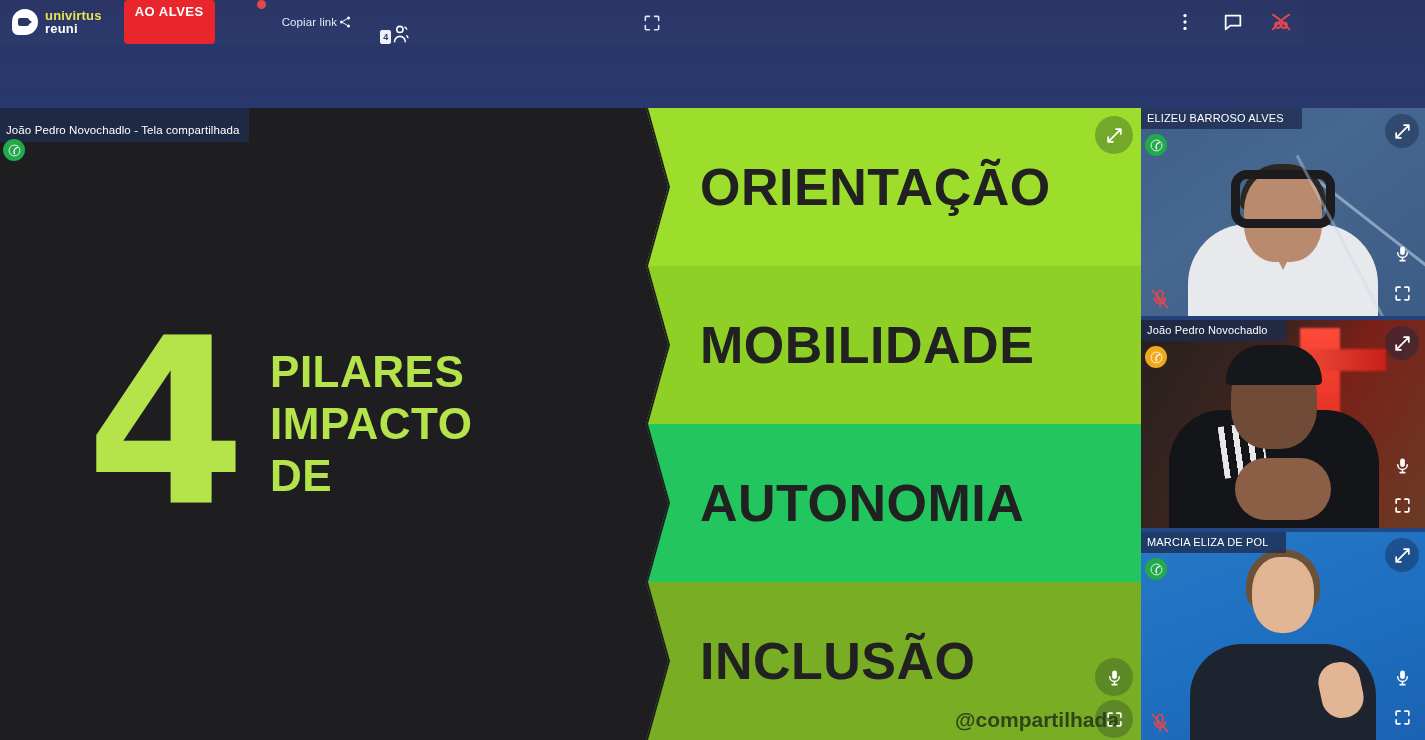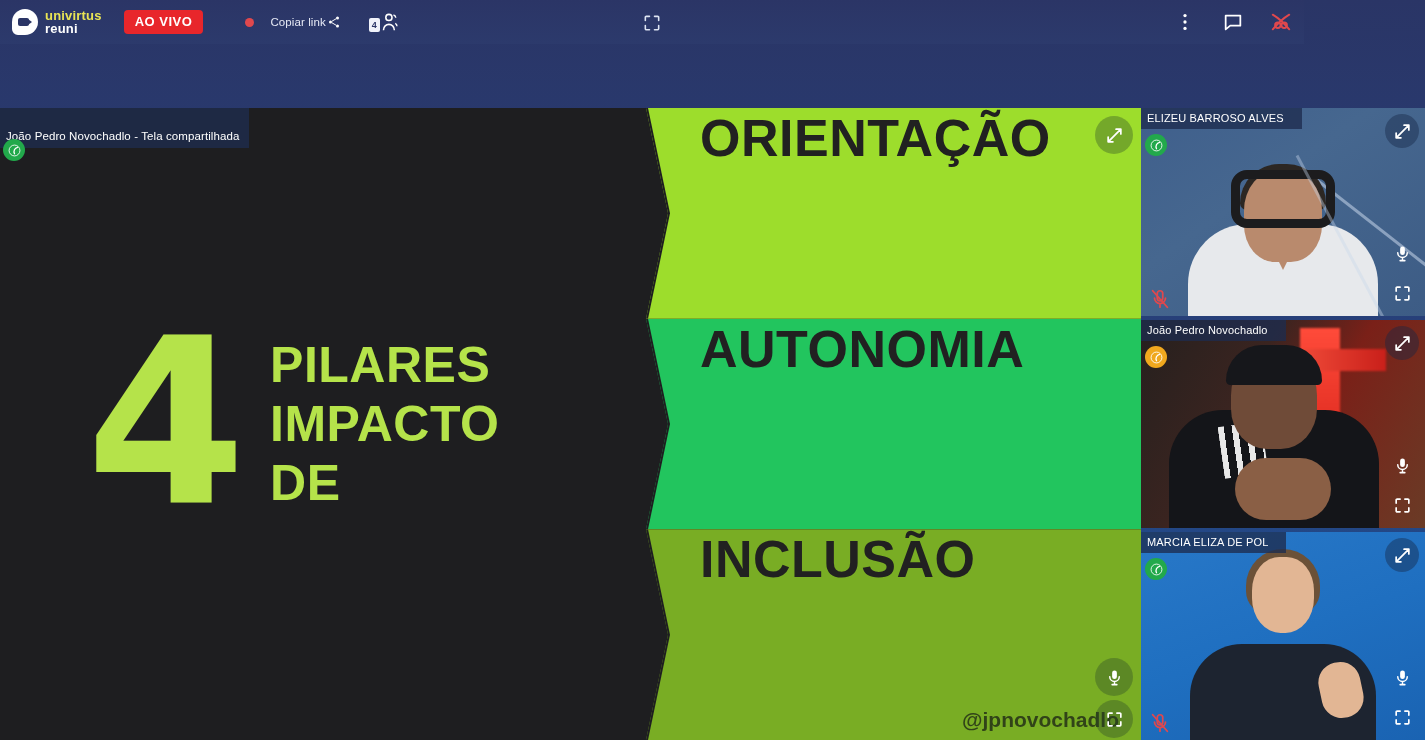--- a/index.html
+++ b/index.html
@@ -15,21 +15,21 @@
     position: relative;
     width: 1425px; height: 740px;
     background: linear-gradient(180deg, #2a3566 0%, #27407a 45%, #1f4f92 100%);
     overflow: hidden;
   }
 
   
   .topbar {
     position: absolute; top: 0; left: 0;
     width: 1304px; height: 44px;
-    display: flex; align-items: center;
+    display: flex; 
     padding: 0 12px;
     z-index: 40;
     background: linear-gradient(180deg, #2b3566 0%, #2c3a6c 100%);
   }
   .brand { display: flex; align-items: center; gap: 7px; }
   .brand-mark {
     width: 26px; height: 26px; border-radius: 50% 50% 50% 6px;
     background: #ffffff; position: relative; flex: none;
   }
   .brand-mark::after {
@@ -97,21 +97,21 @@
     position: absolute; top: 108px; left: 0;
     width: 1141px; height: 632px;
     background: #1e1e20;
     overflow: hidden;
   }
 
   .share-label {
     position: absolute; top: 0; left: 0; z-index: 8;
     background: rgba(30,44,78,.80);
     color: #ffffff; font-size: 11.5px;
-    padding: 22px 9px 6px 6px;
+    padding: 16px 9px 6px 6px;
     letter-spacing: .1px;
     white-space: nowrap;
   }
 
   .signal-badge {
     position: absolute; z-index: 8;
     width: 22px; height: 22px; border-radius: 50%;
     display: flex; align-items: center; justify-content: center;
   }
   .signal-badge.green { background: #22a94b; }
@@ -144,35 +144,35 @@
     color: #b5e34a;
     font-size: 230px; font-weight: bold;
     line-height: .78;
     margin-left: 86px;
     font-family: "DejaVu Sans", sans-serif;
     letter-spacing: -6px;
   }
   .pillar-words {
     margin-left: 30px;
     color: #b5e34a;
-    font-size: 50px; font-weight: bold;
+    font-size: 44px; font-weight: bold;
     line-height: 1.18;
     letter-spacing: .5px;
     font-family: "Liberation Sans", sans-serif;
   }
 
   .bars {
     position: absolute; left: 638px; top: 0;
     width: 503px; height: 632px;
     display: flex; flex-direction: column;
   }
   .bar {
     position: relative;
     flex: 1 1 0;
-    display: flex; align-items: flex-start;
+    display: flex; align-items: center;
     clip-path: polygon(0 0, 8px 0, 30px 50%, 8px 100%, 0 100%, 100% 100%, 100% 0);
   }
   .bar .notch {
     position: absolute; left: 0; top: 0; width: 32px; height: 100%;
     background: #1e1e20;
     clip-path: polygon(0 0, 10px 0, 32px 50%, 10px 100%, 0 100%);
   }
   .bar-label {
     color: #212121;
     font-size: 52px; font-weight: bold;
@@ -342,21 +342,21 @@
   <div class="topbar">
 
     <div class="brand">
       <div class="brand-mark"></div>
       <div class="brand-words">
         <span class="w1">univirtus</span>
         <span class="w2">reuni</span>
       </div>
     </div>
 
-    <div class="live-badge">AO VIVO</div>
+    <div class="live-badge">AO ALVES</div>
 
     <div class="rec-dot"></div>
 
     <div class="copy-link">
       <span>Copiar link</span>
       <svg class="share-ic" viewBox="0 0 24 24">
         <circle cx="18" cy="5" r="2.6" fill="#fff"></circle>
         <circle cx="6" cy="12" r="2.6" fill="#fff"></circle>
         <circle cx="18" cy="19" r="2.6" fill="#fff"></circle>
         <path d="M8.3 10.8 15.7 6.4M8.3 13.2 15.7 17.6" stroke="#fff" stroke-width="1.7" fill="none"></path>
@@ -405,28 +405,32 @@
           <div>IMPACTO</div>
           <div>DE</div>
         </div>
       </div>
 
       <div class="bars">
         <div class="bar" style="background:#9ddd2c">
           <div class="notch"></div>
           <div class="bar-label">ORIENTAÇÃO</div>
         </div>
+        <div class="bar" style="background:#8fd027">
+          <div class="notch"></div>
+          <div class="bar-label">MOBILIDADE</div>
+        </div>
         <div class="bar" style="background:#22c55e">
           <div class="notch"></div>
           <div class="bar-label">AUTONOMIA</div>
         </div>
         <div class="bar" style="background:#79ad24">
           <div class="notch"></div>
           <div class="bar-label">INCLUSÃO</div>
-          <div class="watermark">@jpnovochadlo</div>
+          <div class="watermark">@compartilhada</div>
         </div>
       </div>
     </div>
 
     <div class="share-label">João Pedro Novochadlo - Tela compartilhada</div>
 
     <div class="signal-badge green">
       <svg viewBox="0 0 24 24">
           <path d="M12 18 A8 8 0 0 1 17.6 6.4" fill="none" stroke="#fff" stroke-width="2.4" stroke-linecap="round"></path>
           <circle cx="12" cy="12" r="10" fill="none" stroke="#fff" stroke-width="1.6"></circle>

